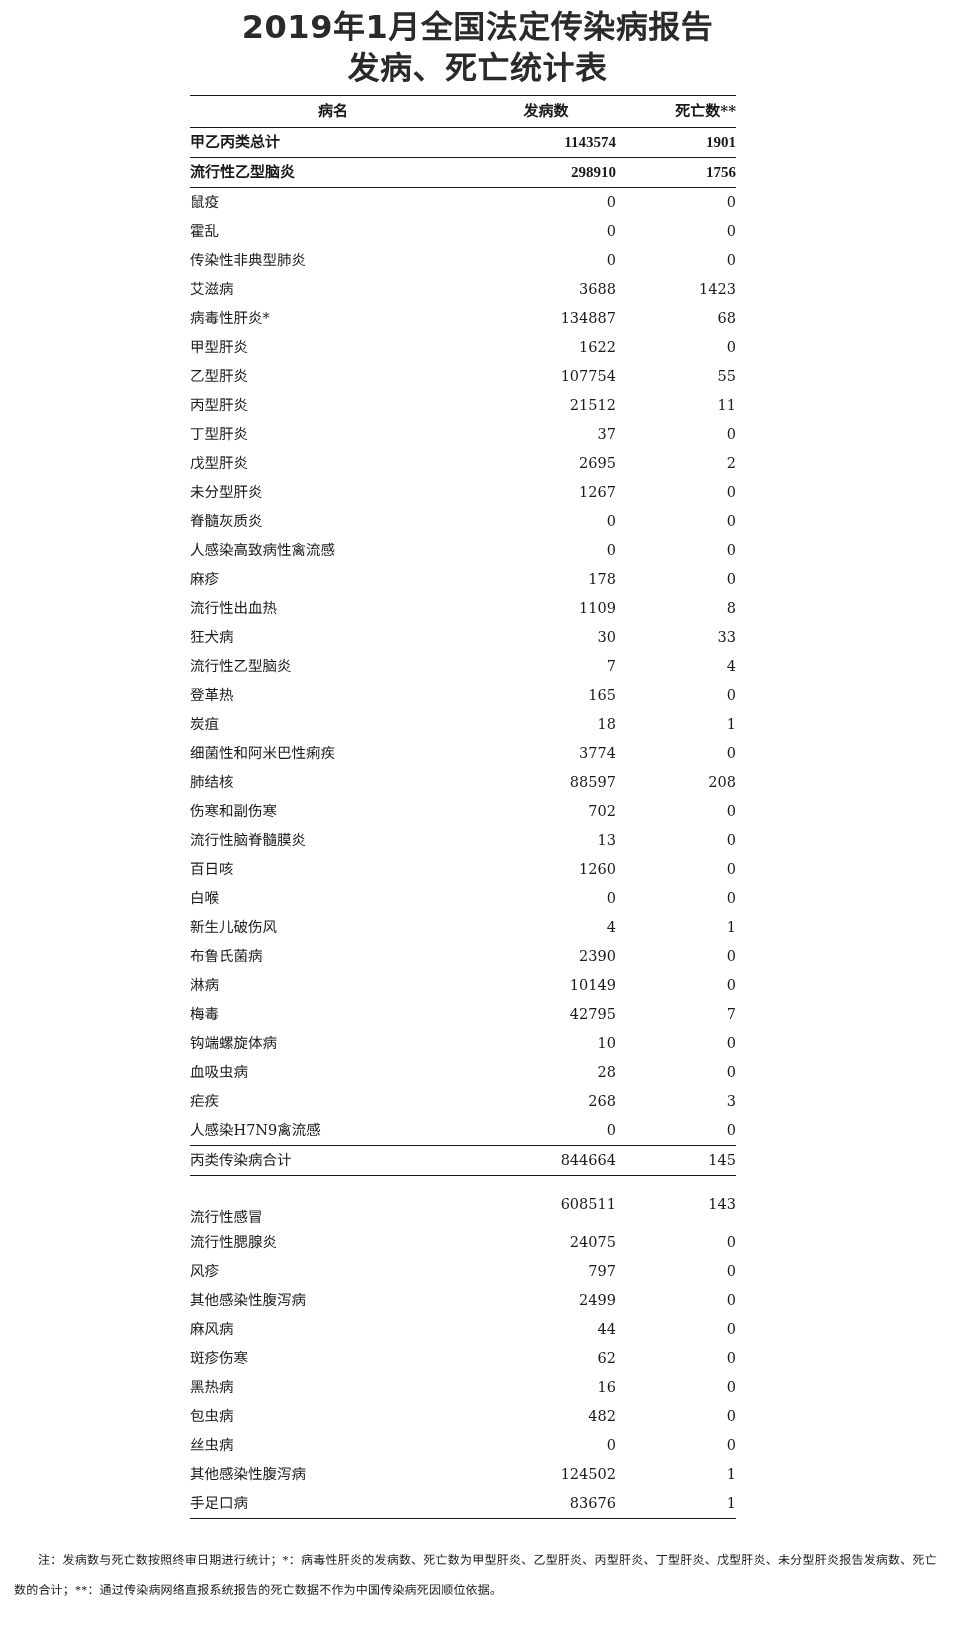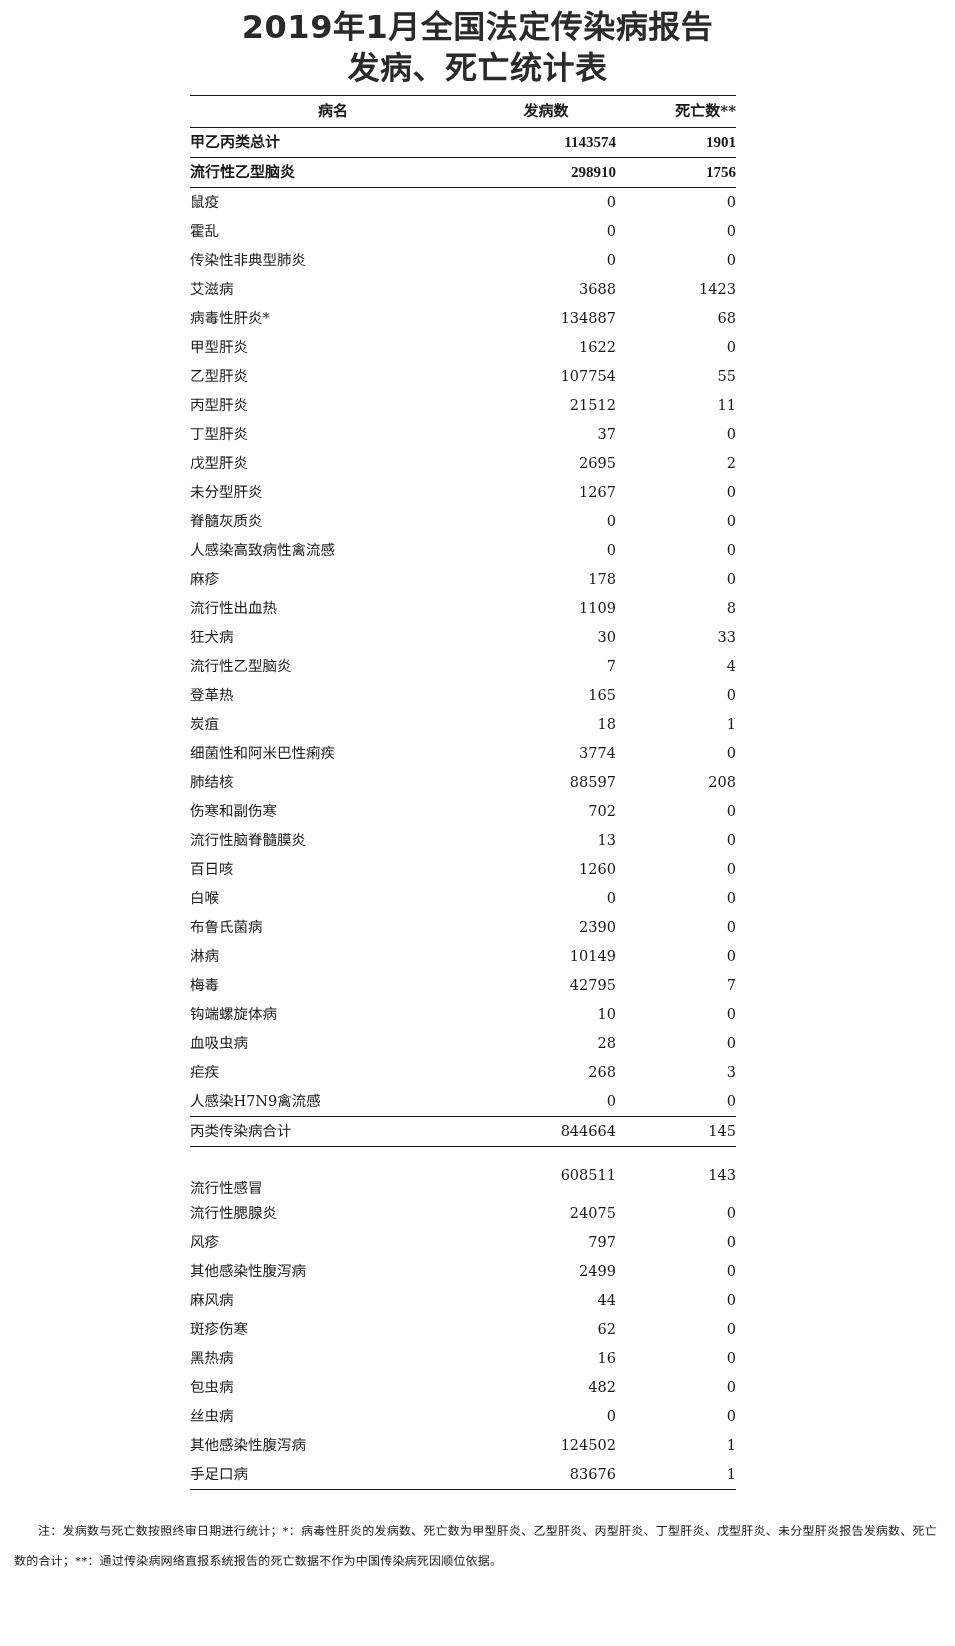--- a/index.html
+++ b/index.html
@@ -301,20 +301,25 @@
             <td class="nm lvl2">百日咳</td>
             <td class="v-cases">1260</td>
             <td class="v-deaths">0</td>
           </tr>
           <tr class="row row">
             <td class="nm lvl2">白喉</td>
             <td class="v-cases">0</td>
             <td class="v-deaths">0</td>
           </tr>
           <tr class="row row">
+            <td class="nm lvl2">新生儿破伤风</td>
+            <td class="v-cases">4</td>
+            <td class="v-deaths">1</td>
+          </tr>
+          <tr class="row row">
             <td class="nm lvl2">布鲁氏菌病</td>
             <td class="v-cases">2390</td>
             <td class="v-deaths">0</td>
           </tr>
           <tr class="row row">
             <td class="nm lvl2">淋病</td>
             <td class="v-cases">10149</td>
             <td class="v-deaths">0</td>
           </tr>
           <tr class="row row">

